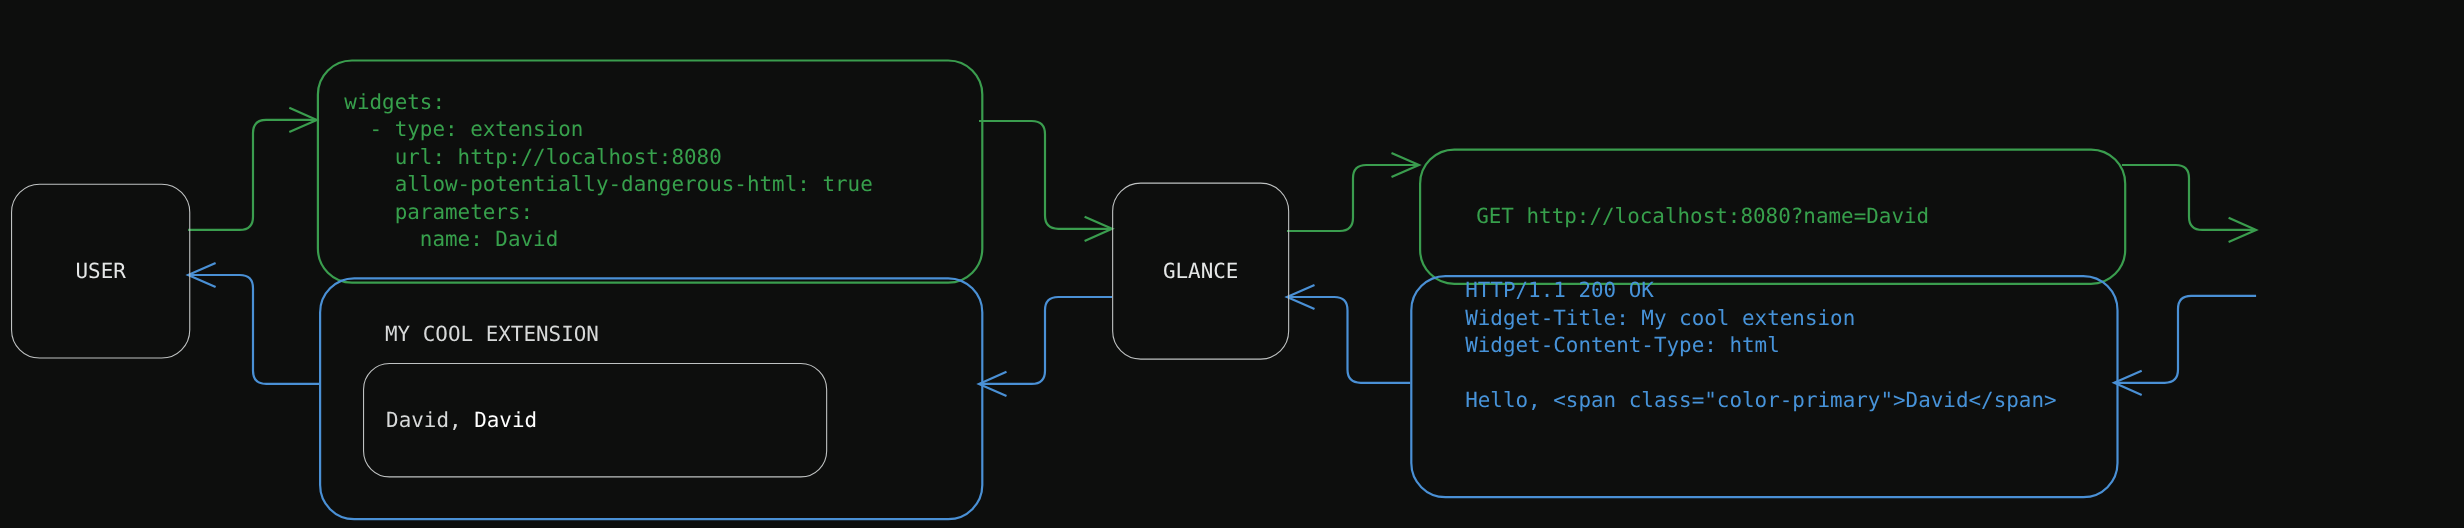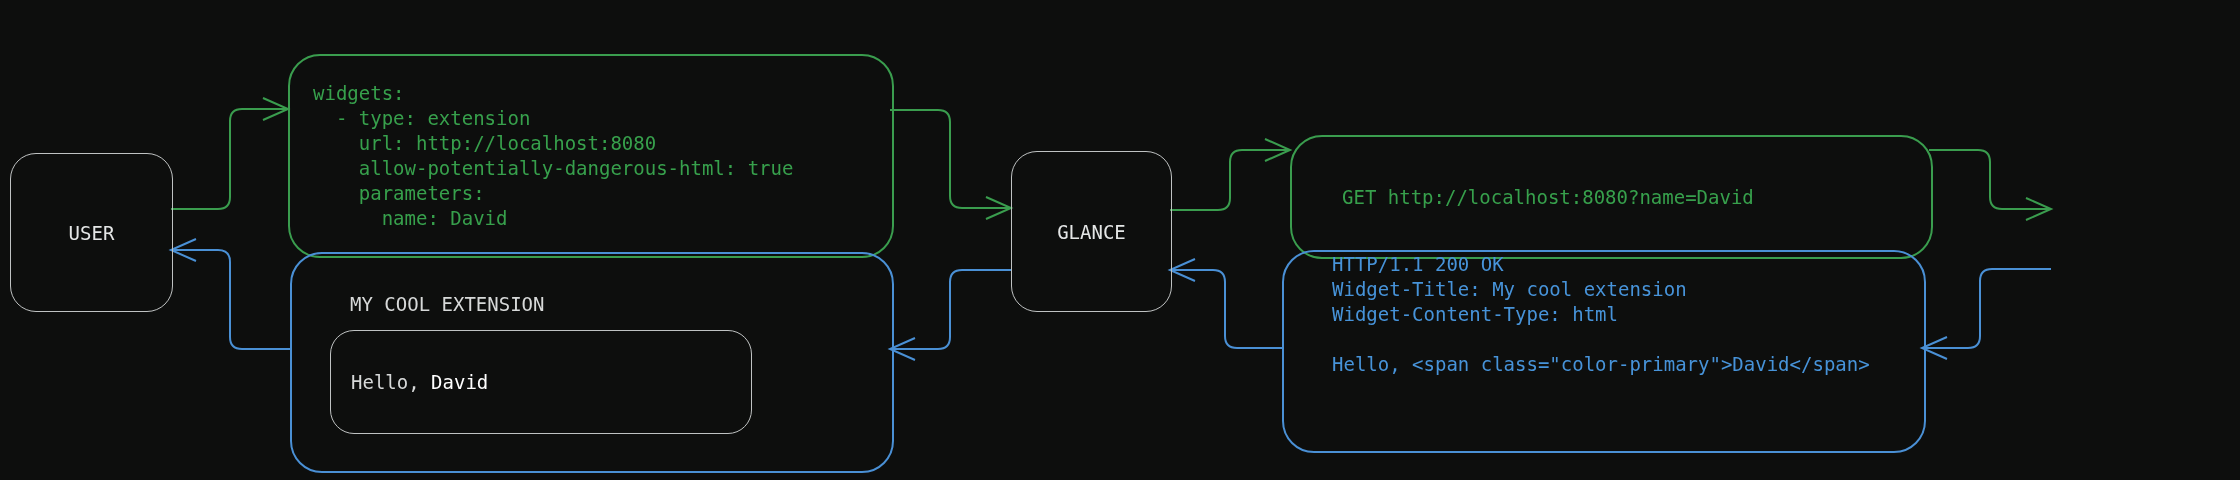--- a/index.html
+++ b/index.html
@@ -13,22 +13,22 @@
   
   .node{
     position:absolute;
     border:1.5px solid #bfc2c2;
     border-radius:26px;
     display:flex;align-items:center;justify-content:center;
     color:#e4e6e6;
     font-size:19px;
     background:transparent;
   }
-  .node-user{left:10px;top:153px;width:161px;height:157px;}
-  .node-glance{left:1011px;top:151px;width:159px;height:159px;}
+  .node-user{left:10px;top:167px;width:161px;height:157px;}
+  .node-glance{left:1011px;top:166px;width:159px;height:159px;}
   .node-extension{left:2051px;top:152px;width:181px;height:158px;}
 
   
   .flow-box{position:absolute;border:2px solid;border-radius:32px;background:transparent;}
   .flow-green{border-color:#3a9d4e;color:#37a04c;margin-top:44px;}
   .flow-blue{border-color:#4a90d5;color:#4793d9;}
   .config-box{left:288px;top:10px;width:602px;height:200px;display:flex;align-items:center;}
   .request-box{left:1290px;top:91px;width:639px;height:120px;display:flex;align-items:center;}
   .response-box{left:1282px;top:250px;width:640px;height:199px;display:flex;align-items:flex-start;}
   .widget-box{left:290px;top:252px;width:600px;height:217px;border-color:#4a90d5;text-decoration:underline;}
@@ -119,17 +119,17 @@
     <pre class="code">HTTP/1.1 200 OK
 Widget-Title: My cool extension
 Widget-Content-Type: html
 
 Hello, &lt;span class="color-primary"&gt;David&lt;/span&gt;</pre>
   </div>
 
   <div class="flow-box widget-box">
     <span class="widget-title">MY COOL EXTENSION</span>
     <div class="inner-box">
-      <span class="greeting"><span>Hello, </span><span class="name">David</span></span>
+      <span class="greeting"><span>David, </span><span class="name">David</span></span>
     </div>
   </div>
 
 </div>
 
 </body></html>

